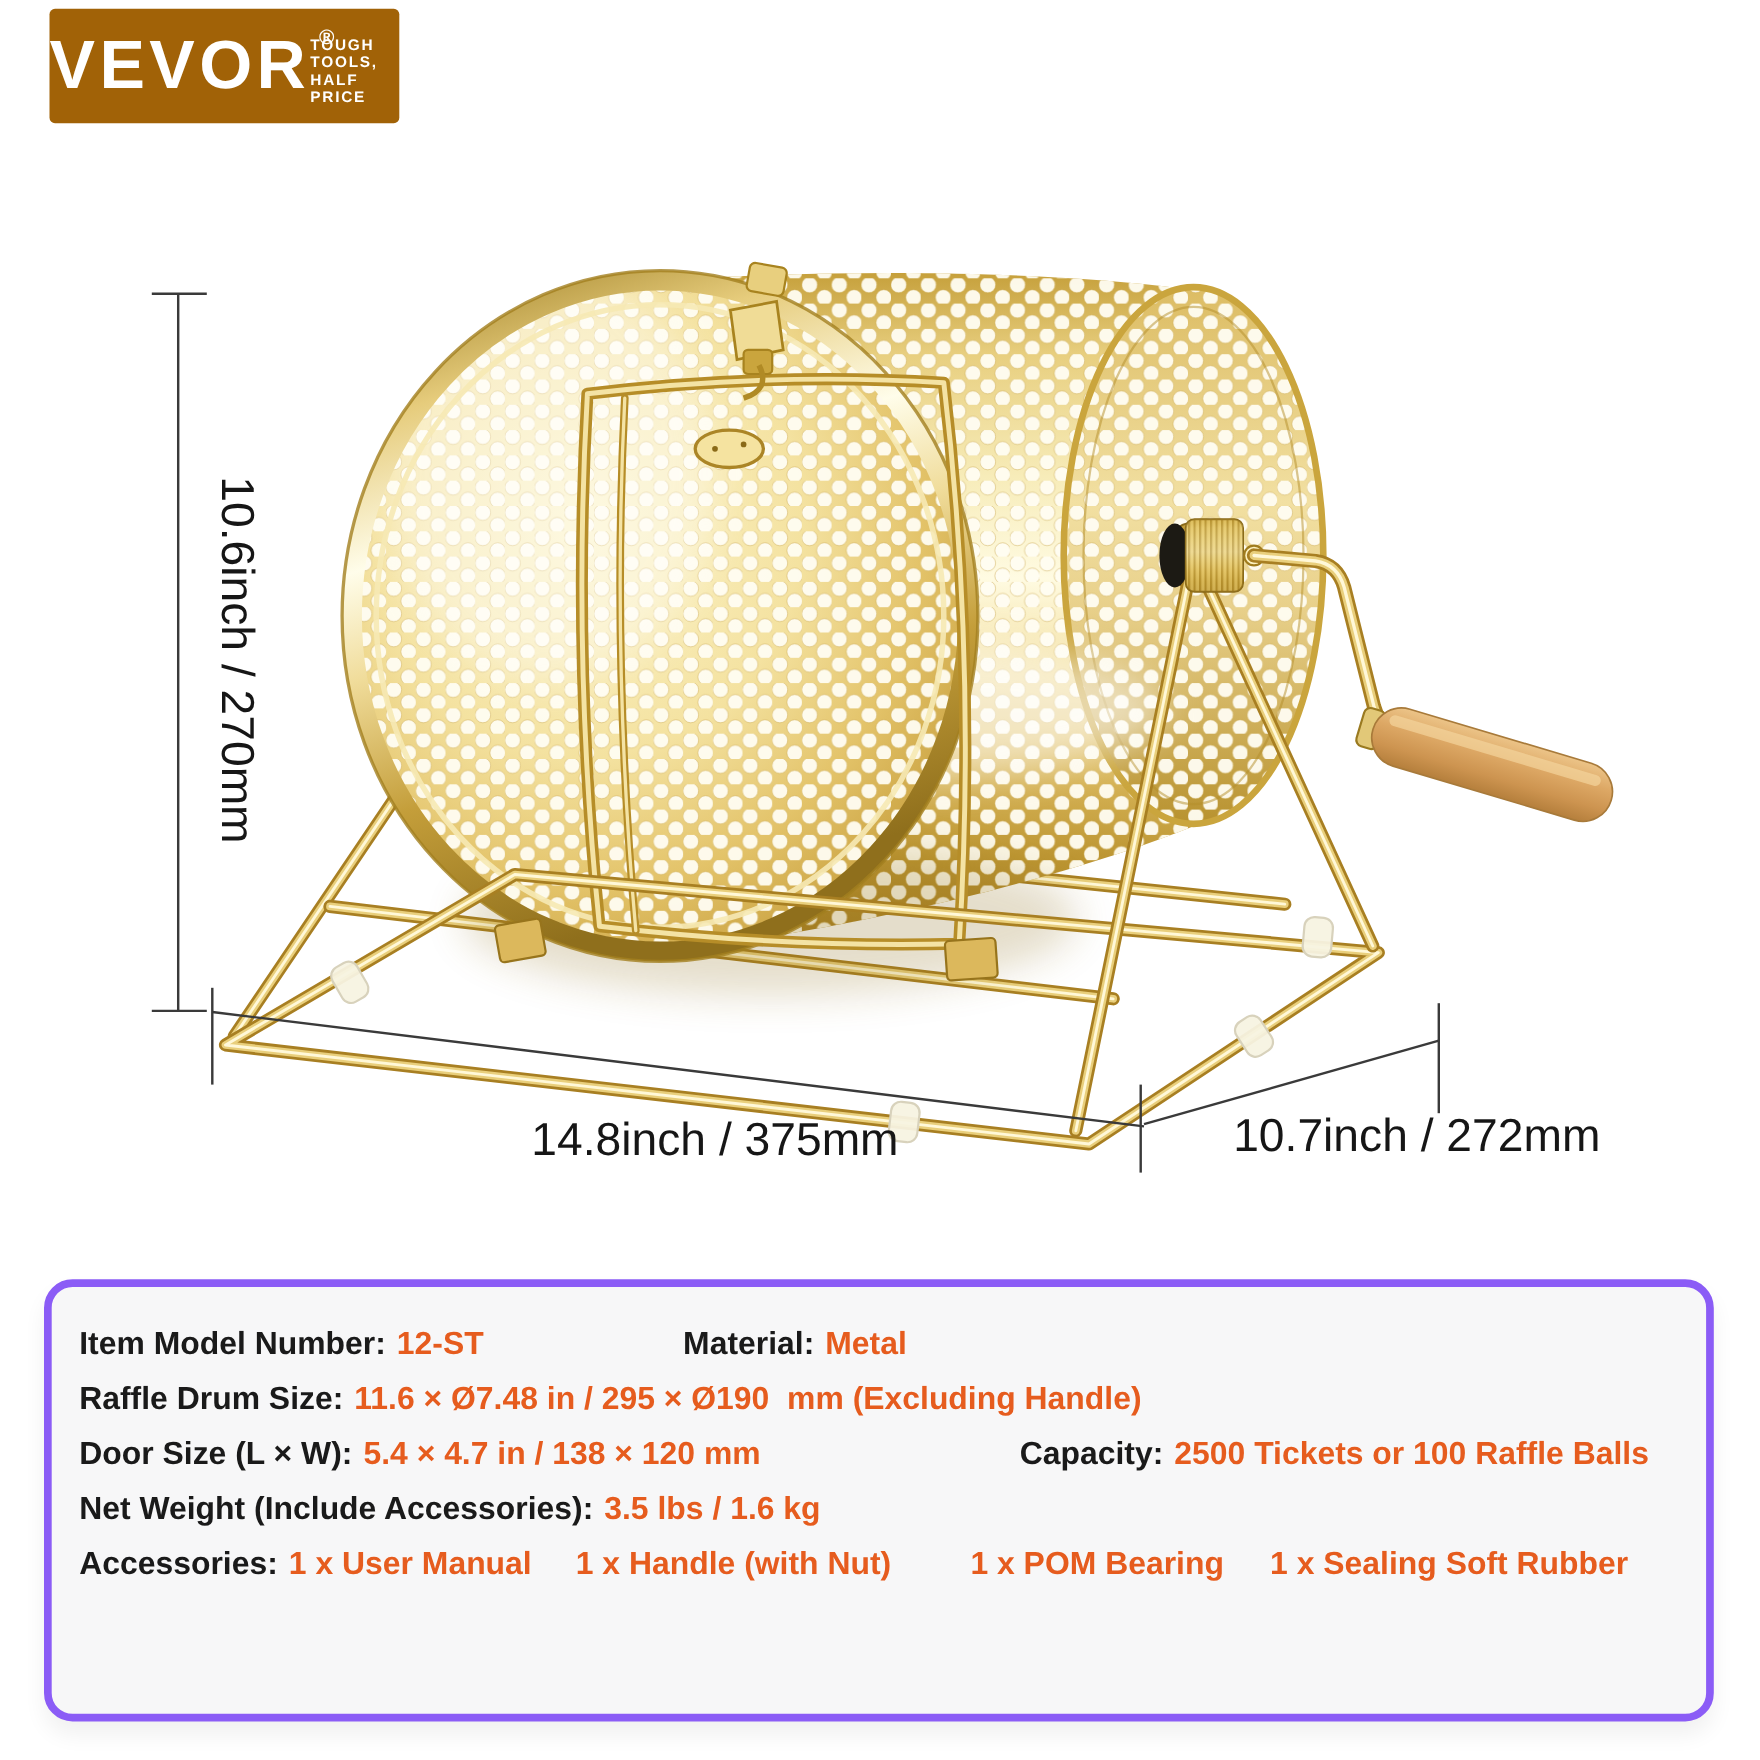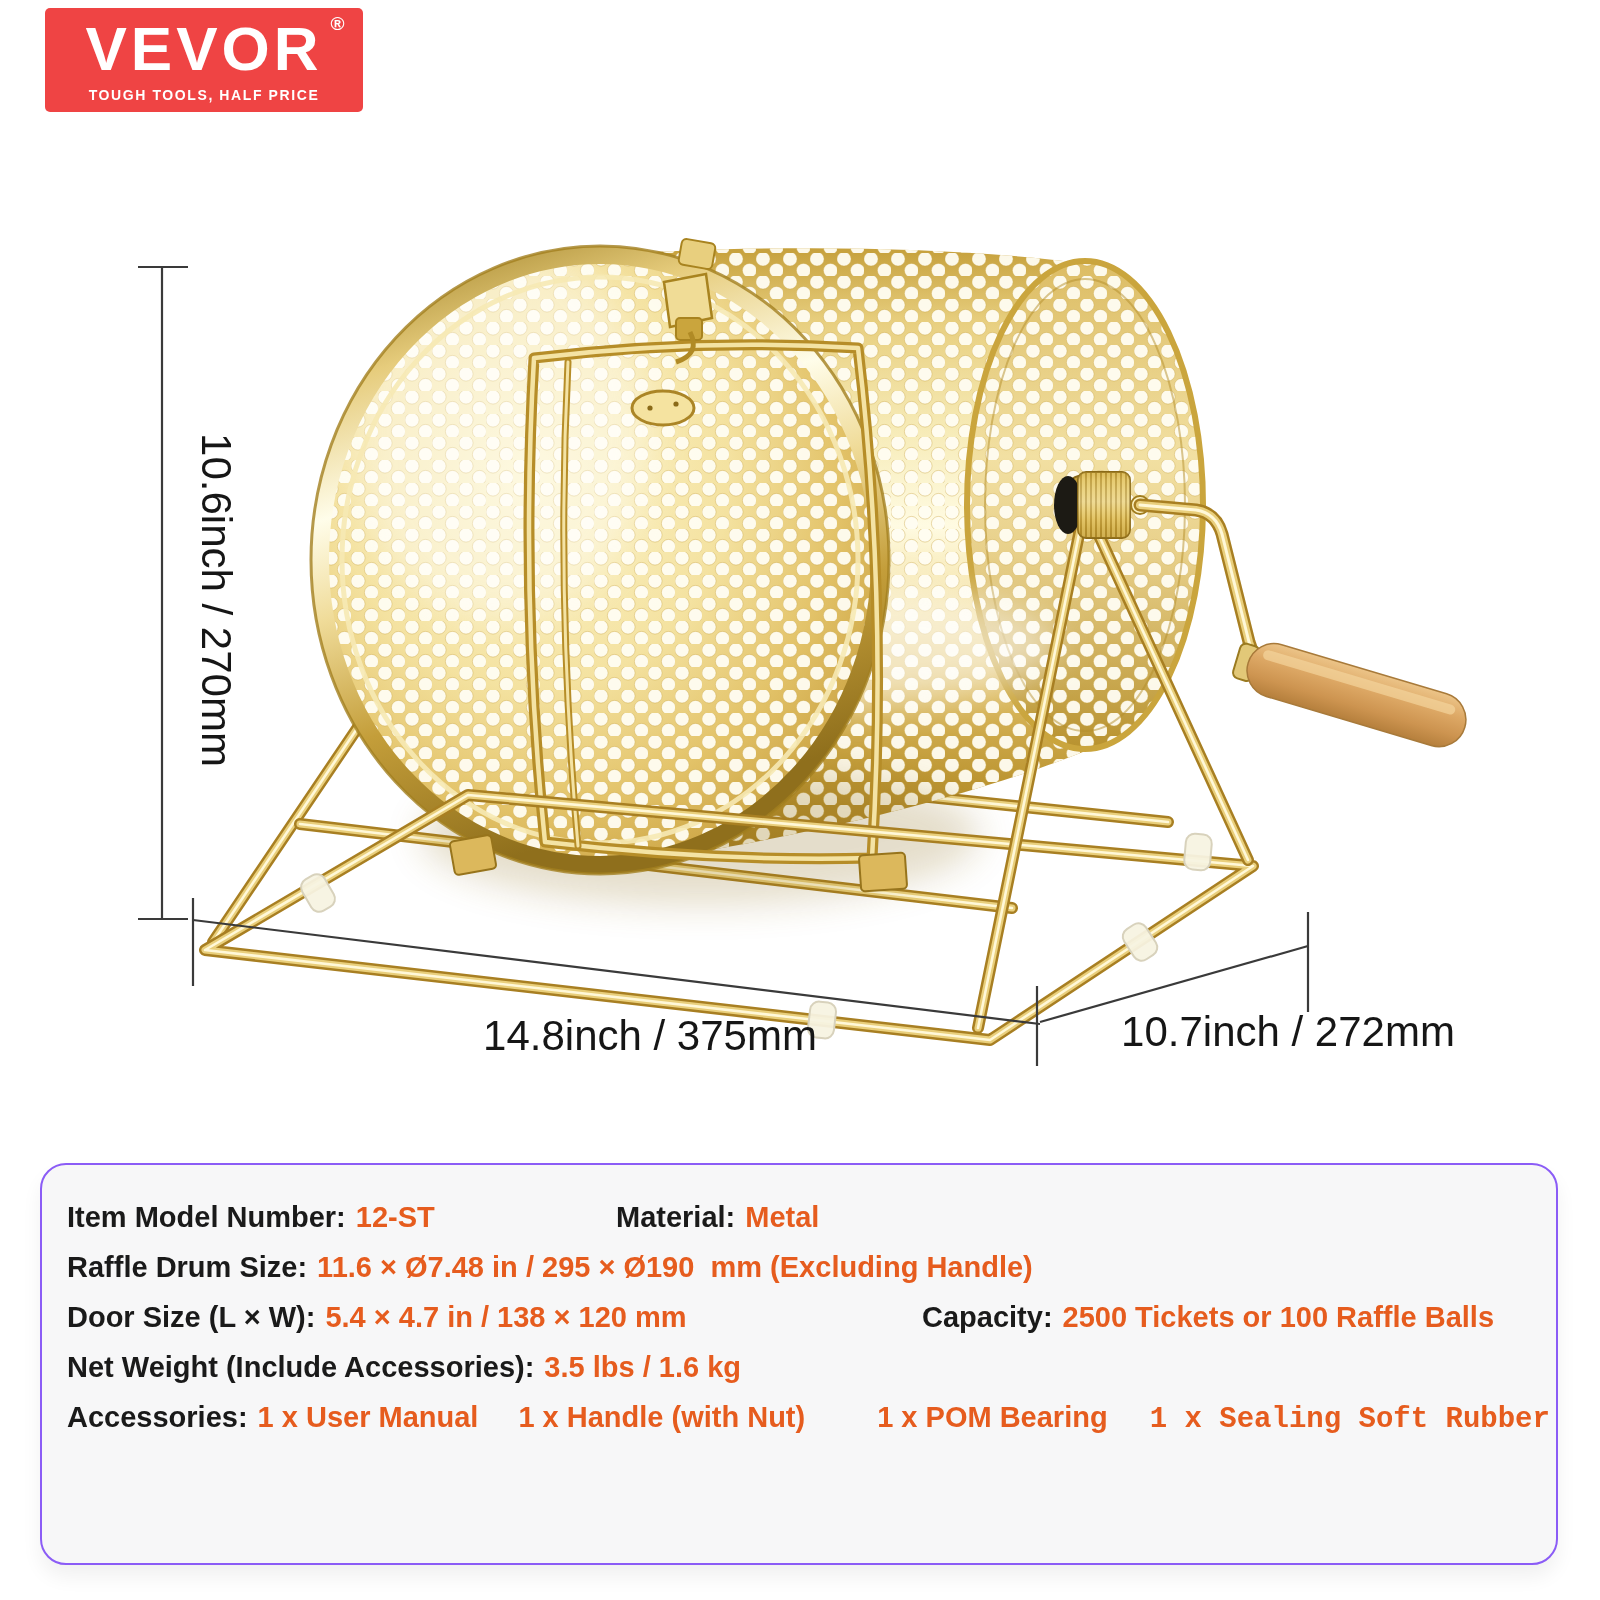--- a/index.html
+++ b/index.html
@@ -1,42 +1,42 @@
 <!DOCTYPE html>
 <html><head>
 <meta charset="utf-8">
 <style>
   html,body{margin:0;padding:0;background:#fff;}
   .page{position:relative;width:1600px;height:1600px;background:#fff;overflow:hidden;
         font-family:"Liberation Sans",sans-serif;}
   
-  .logo{position:absolute;left:45px;top:8px;width:318px;height:104px;background:#ef4444;
-        border-radius:5px;display:flex;flex-direction:column;align-items:center;
+  .logo{position:absolute;left:45px;top:8px;width:318px;height:104px;background:#a16207;
+        border-radius:5px;display:flex;flex-direction:row;align-items:center;
         justify-content:center;color:#fff;z-index:3;}
   .logo-name{font-size:62px;font-weight:bold;letter-spacing:4px;line-height:1;position:relative;}
   .logo-reg{font-size:19px;position:absolute;top:-4px;right:-26px;font-weight:bold;}
   .logo-tag{font-size:14px;font-weight:bold;letter-spacing:1.6px;margin-top:7px;}
   
   .art{position:absolute;left:0;top:0;z-index:1;}
   .t1{stroke:#a87f22;stroke-width:12;fill:none;stroke-linecap:round;stroke-linejoin:round;}
   .t2{stroke:#e9cf7c;stroke-width:7;fill:none;stroke-linecap:round;stroke-linejoin:round;}
   .t3{stroke:#fff8d8;stroke-width:2.6;fill:none;stroke-linecap:round;stroke-linejoin:round;}
   .dimln{stroke:#3a3a3a;stroke-width:2.2;fill:none;}
   .dimtx{font-size:42px;fill:#161616;}
   
   .panel{position:absolute;left:40px;top:1163px;width:1518px;height:402px;background:#f7f7f8;
-         border:2px solid #8b5cf6;border-radius:26px;box-shadow:0 12px 20px rgba(0,0,0,.06);
+         border:7px solid #8b5cf6;border-radius:26px;box-shadow:0 12px 20px rgba(0,0,0,.06);
          box-sizing:border-box;padding-top:27px;z-index:2;font-weight:bold;font-size:29px;
          color:#1a1a1a;}
   .row{position:relative;height:50px;line-height:50px;padding-left:25px;white-space:pre;}
   .lab{color:#1a1a1a;margin-right:10px;}
   .v{color:#e65c1e;}
   .at-material{position:absolute;left:574px;}
   .at-capacity{position:absolute;left:880px;}
-  .g1{margin-left:40px;}.g2{margin-left:72px;}.g3{margin-left:42px;font-family:Liberation Mono, monospace;}
+  .g1{margin-left:40px;}.g2{margin-left:72px;}.g3{margin-left:42px;}
 </style>
 </head>
 <body>
 
 <div class="page">
 
   <div class="logo">
     <div class="logo-name"><span>VEVOR</span><span class="logo-reg">®</span></div>
     <div class="logo-tag">TOUGH TOOLS, HALF PRICE</div>
   </div>

